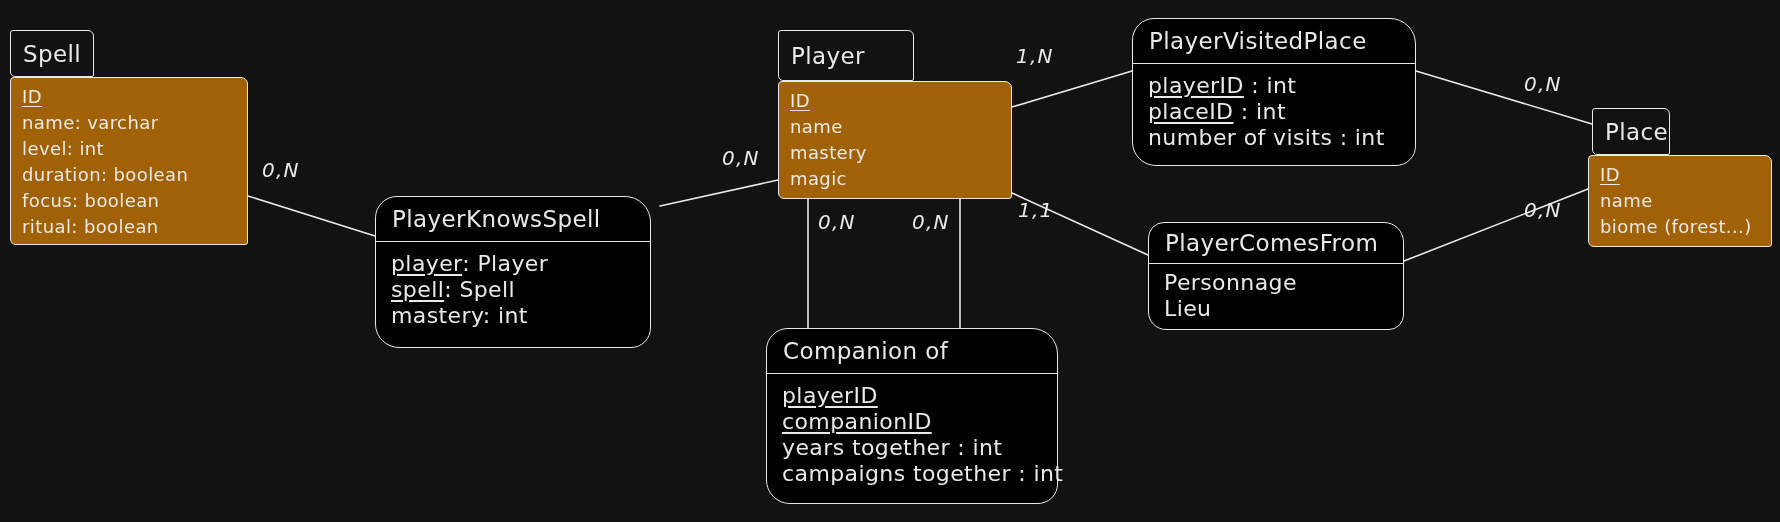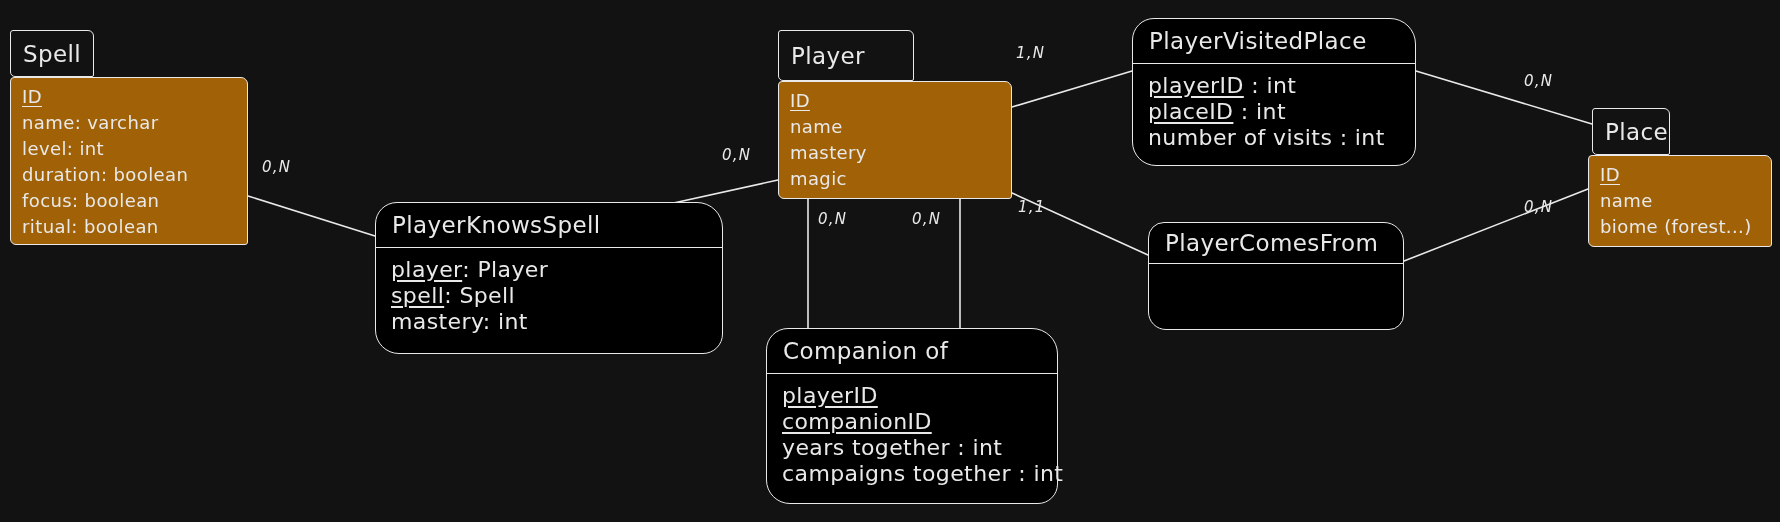--- a/index.html
+++ b/index.html
@@ -63,21 +63,21 @@
   .rel-attrs {
     padding: 9px 15px;
     font-size: 22px;
     line-height: 26px;
   }
   .attr { white-space: nowrap; }
   .u { text-decoration: underline; text-underline-offset: 3px; }
   .card {
     position: absolute;
     font-style: italic;
-    font-size: 15px;
+    font-size: 20px;
     letter-spacing: 1.2px;
     z-index: 4;
     white-space: nowrap;
   }
 </style>
 </head>
 <body>
 
 <div class="canvas">
 
@@ -99,21 +99,21 @@
   </div>
   <div class="entity-body" style="left:10px;top:77px;width:238px;height:168px">
     <div class="attr"><span class="u">ID</span><span></span></div>
     <div class="attr"><span class="u"></span><span>name: varchar</span></div>
     <div class="attr"><span class="u"></span><span>level: int</span></div>
     <div class="attr"><span class="u"></span><span>duration: boolean</span></div>
     <div class="attr"><span class="u"></span><span>focus: boolean</span></div>
     <div class="attr"><span class="u"></span><span>ritual: boolean</span></div>
   </div>
 
-  <div class="rel" style="left:375px;top:202px;width:348px;height:152px">
+  <div class="rel" style="left:375px;top:196px;width:276px;height:152px">
     <div class="rel-title">PlayerKnowsSpell</div>
     <div class="rel-attrs">
       <div class="attr"><span class="u">player</span><span>: Player</span></div>
       <div class="attr"><span class="u">spell</span><span>: Spell</span></div>
       <div class="attr"><span class="u"></span><span>mastery: int</span></div>
     </div>
   </div>
 
   <div class="entity-tab" style="left:778px;top:30px;width:136px;height:51px">
     <span>Player</span>
@@ -138,20 +138,24 @@
     <span>Place</span>
   </div>
   <div class="entity-body" style="left:1588px;top:155px;width:184px;height:92px">
     <div class="attr"><span class="u">ID</span><span></span></div>
     <div class="attr"><span class="u"></span><span>name</span></div>
     <div class="attr"><span class="u"></span><span>biome (forest...)</span></div>
   </div>
 
   <div class="rel" style="left:1148px;top:222px;width:256px;height:108px;border-radius:16px 20px 15px 18px">
     <div class="rel-title" style="padding:7px 16px">PlayerComesFrom</div>
+    <div class="rel-attrs" style="padding:6px 15px">
+      <div class="attr"><span class="u"></span><span>Personnage</span></div>
+      <div class="attr"><span class="u"></span><span>Lieu</span></div>
+    </div>
   </div>
 
   <div class="rel" style="left:766px;top:328px;width:292px;height:176px">
     <div class="rel-title">Companion of</div>
     <div class="rel-attrs">
       <div class="attr"><span class="u">playerID</span><span></span></div>
       <div class="attr"><span class="u">companionID</span><span></span></div>
       <div class="attr"><span class="u"></span><span>years together : int</span></div>
       <div class="attr"><span class="u"></span><span>campaigns together : int</span></div>
     </div>

